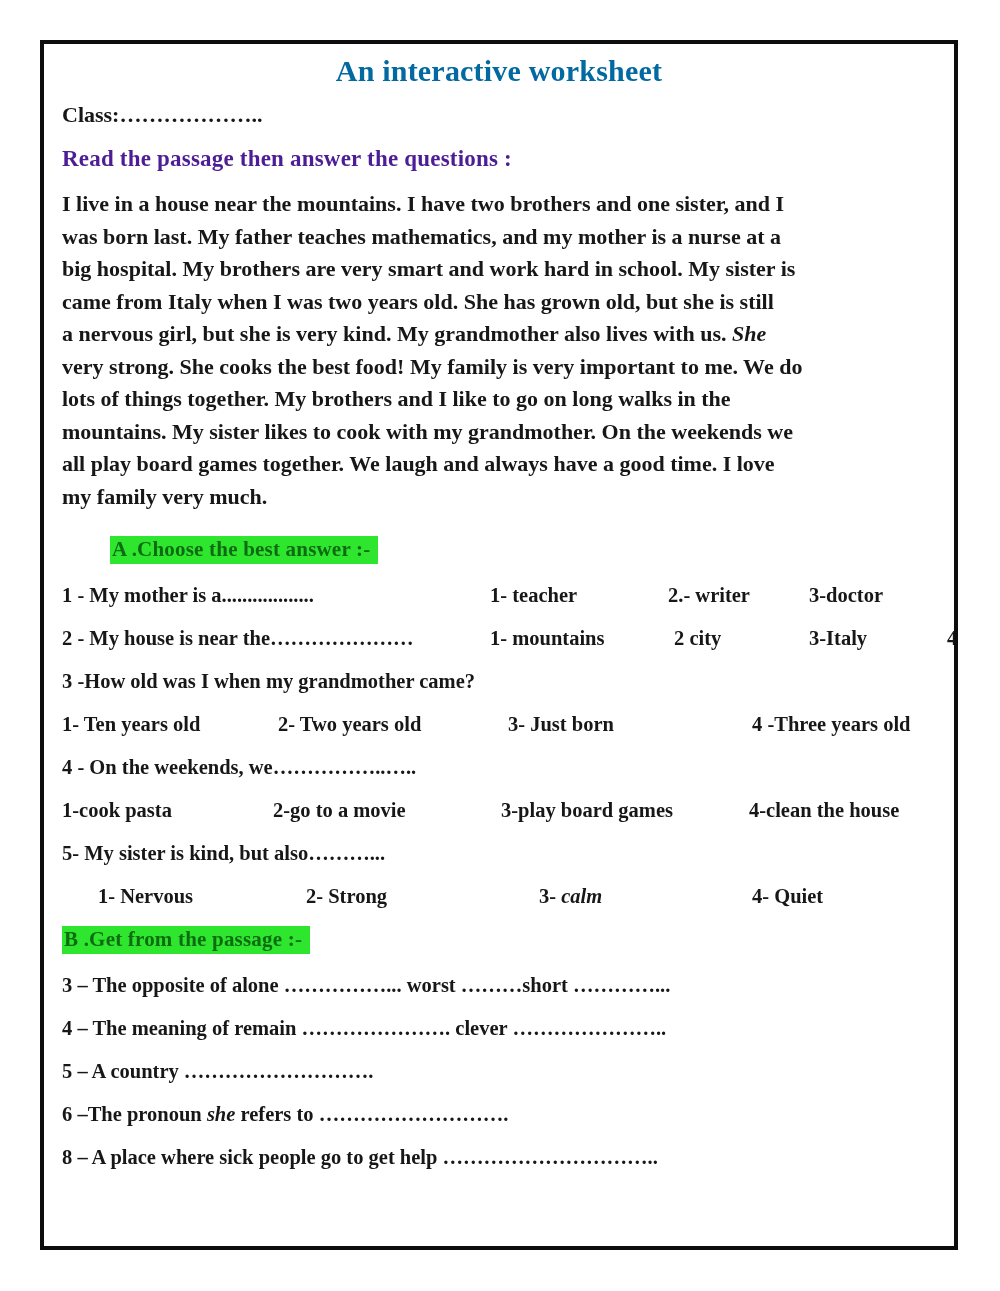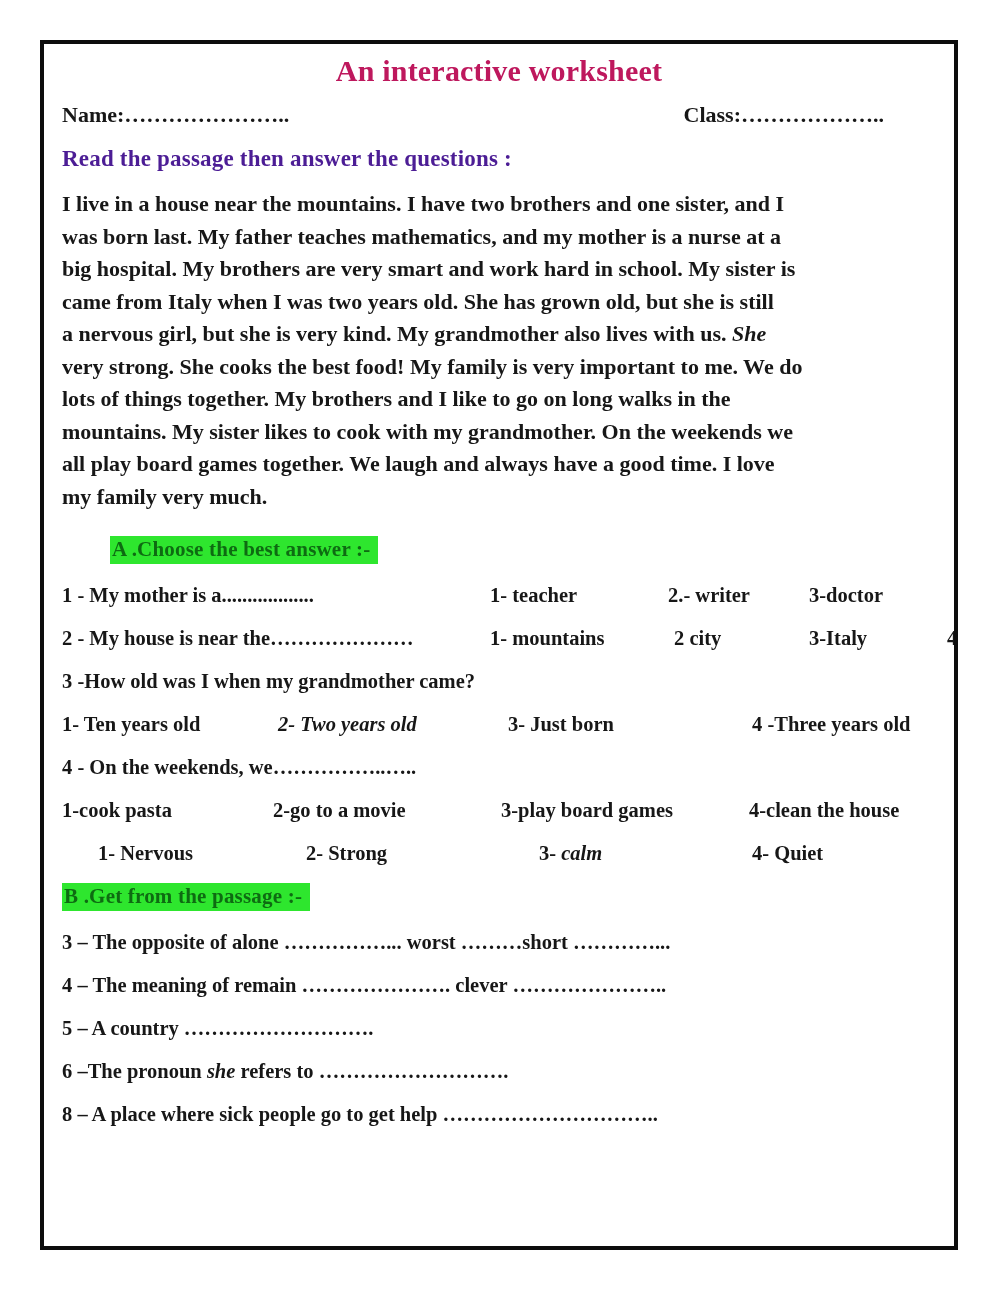--- a/index.html
+++ b/index.html
@@ -8,21 +8,21 @@
     font-family:"Liberation Serif","DejaVu Serif",serif;
     font-weight:bold;color:#171717;
     -webkit-font-smoothing:antialiased;
   }
   .sheet{
     position:absolute;left:40px;top:40px;width:918px;height:1210px;
     border:4px solid #0d0d0d;box-sizing:border-box;
     padding:8px 18px 0 18px;background:#fff;overflow:hidden;
   }
   .title{
-    text-align:center;font-size:30px;color:#be185d;
+    text-align:center;font-size:30px;color:#0369a1;
     margin:2px 0 14px 0;letter-spacing:.2px;
   }
   .name-class-row{
     display:flex;justify-content:space-between;
     font-size:22px;margin:0 0 18px 0;
   }
   .name-class-row .right{margin-right:52px;}
   .instruction{
     font-size:23px;color:#4c1d95;margin:0 0 16px 0;letter-spacing:.2px;
   }
@@ -36,36 +36,35 @@
   }
   .qrow{
     display:flex;font-size:20.5px;margin-top:20px;white-space:pre;gap:28px;
   }
   .qrow span{display:inline-block;flex:0 0 auto;}
   .qrow i{font-style:italic;}
   
   .stem-a{width:400px;}
   .q1o1{width:150px;} .q1o2{width:113px;} .q1o3{width:117px;}
   .q2o1{width:156px;} .q2o2{width:107px;} .q2o3{width:110px;}
-  .q3o1{width:188px;} .q3o2{width:202px;font-style:italic;} .q3o3{width:216px;}
+  .q3o1{width:188px;} .q3o2{width:202px;} .q3o3{width:216px;}
   .q4o1{width:183px;} .q4o2{width:200px;} .q4o3{width:220px;}
   .q5pad{width:8px;} .q5o1{width:180px;} .q5o2{width:205px;} .q5o3{width:185px;}
   .sec-b-wrap{margin-top:18px;}
   .b-item{font-size:20.5px;margin-top:20px;white-space:pre;}
   .b-item i{font-style:italic;}
 </style>
 </head>
 <body>
 
 <div class="sheet">
 
   <div class="title">An interactive worksheet</div>
 
   <div class="name-class-row">
-    <span>Name:…………………..</span>
     <span class="right">Class:………………..</span>
   </div>
 
   <div class="instruction">Read the passage then answer the questions :</div>
 
   <div class="passage">
     <div class="pline"><span>I live in a house near the mountains. I have two brothers and one sister, and I</span></div>
     <div class="pline"><span>was born last. My father teaches mathematics, and my mother is a nurse at a</span></div>
     <div class="pline"><span>big hospital. My brothers are very smart and work hard in school. My sister is</span></div>
     <div class="pline"><span>came from Italy when I was two years old. She has grown old, but she is still</span></div>
@@ -111,20 +110,23 @@
     <span>4 - On the weekends, we……………..…..</span>
   </div>
   <div class="qrow">
     <span class="q4o1"><span>1-cook pasta</span></span>
     <span class="q4o2"><span>2-go to a movie</span></span>
     <span class="q4o3"><span>3-play board games</span></span>
     <span><span>4-clean the house</span></span>
   </div>
 
   <div class="qrow">
+    <span>5- My sister is kind, but also………...</span>
+  </div>
+  <div class="qrow">
     <span class="q5pad"></span>
     <span class="q5o1"><span>1- Nervous</span></span>
     <span class="q5o2"><span>2- Strong</span></span>
     <span class="q5o3"><span>3- </span><i>calm</i></span>
     <span><span>4- Quiet</span></span>
   </div>
 
   <div class="sec-b-wrap">
     <span class="sec-heading">B .Get from the passage :-</span>
   </div>

